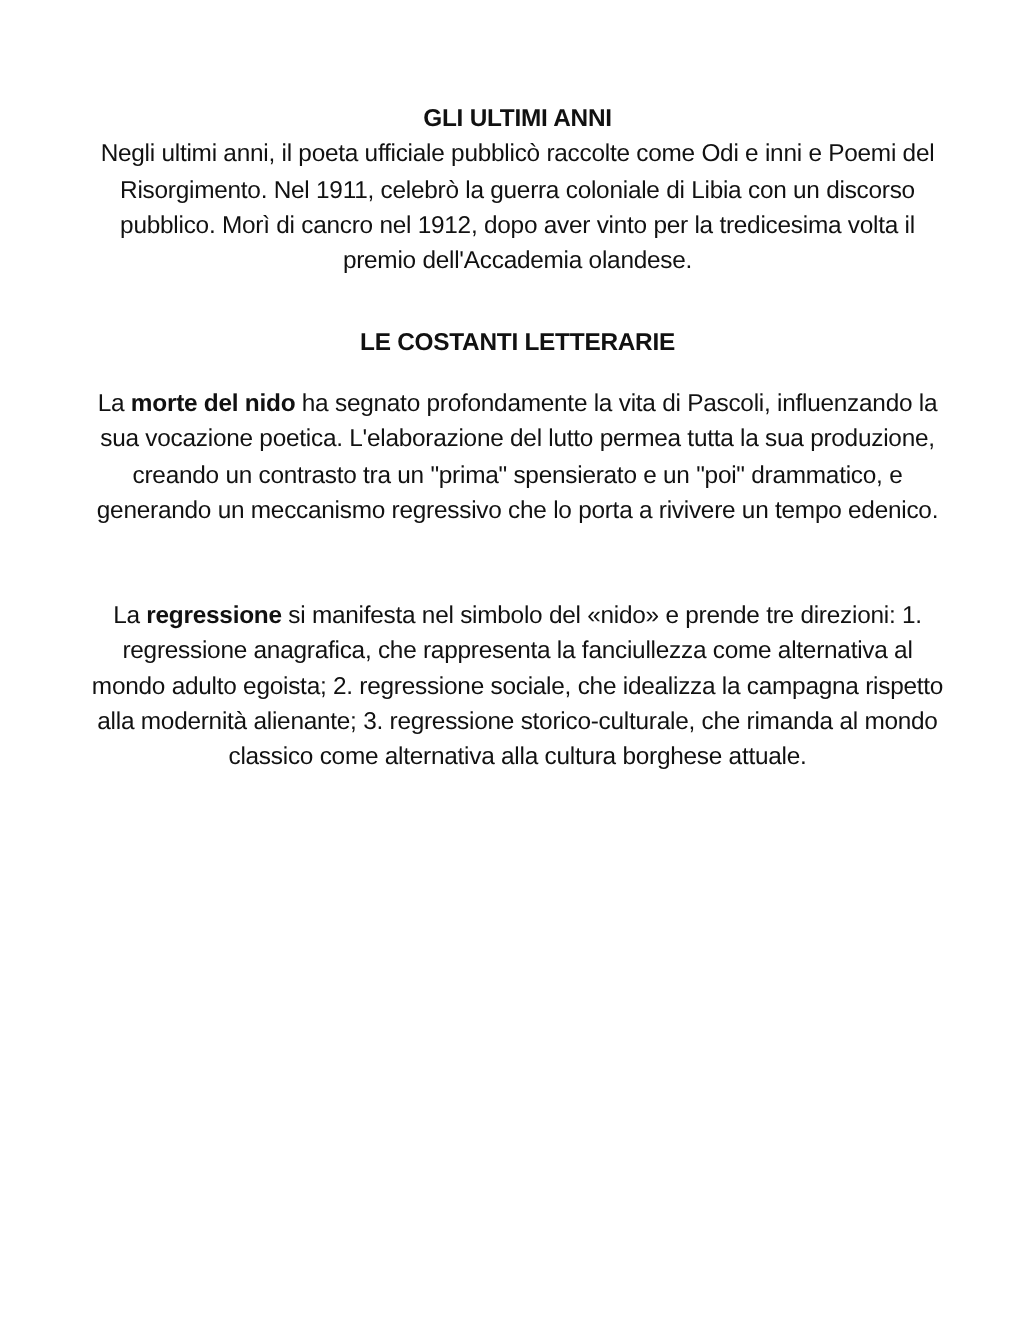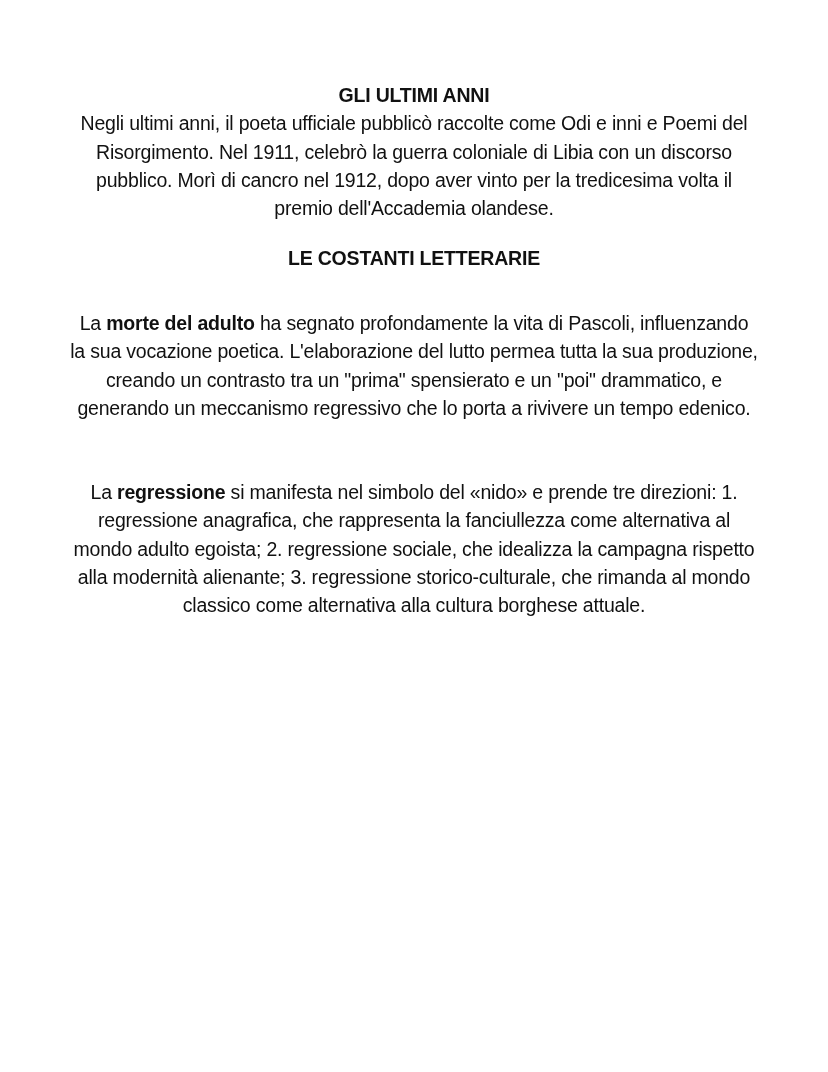--- a/index.html
+++ b/index.html
@@ -16,34 +16,34 @@
   .block {
     position: absolute;
     left: 70px; width: 688px;
     text-align: center;
     font-size: 19.5px;
     line-height: 28.3px;
     letter-spacing: -0.2px;
   }
   .heading { font-weight: bold; }
   .section1 { top: 81px; }
-  .section2-title { top: 244px; }
+  .section2-title { top: 260px; }
   .para1 { top: 309px; }
   .para2 { top: 478px; }
   b { font-weight: bold; }
 </style>
 </head>
 <body>
 
 <div class="page">
 
   <div class="block section1">
     <div class="heading">GLI ULTIMI ANNI</div>
     <div>Negli ultimi anni, il poeta ufficiale pubblicò raccolte come Odi e inni e Poemi del Risorgimento. Nel 1911, celebrò la guerra coloniale di Libia con un discorso pubblico. Morì di cancro nel 1912, dopo aver vinto per la tredicesima volta il premio dell'Accademia olandese.</div>
   </div>
 
   <div class="block section2-title heading">LE COSTANTI LETTERARIE</div>
 
-  <div class="block para1"><span>La </span><b>morte del adulto</b><span> ha segnato profondamente la vita di Pascoli, influenzando la sua vocazione poetica. L'elaborazione del lutto permea tutta la sua produzione, creando un contrasto tra un "prima" spensierato e un "poi" drammatico, e generando un meccanismo regressivo che lo porta a rivivere un tempo edenico.</span></div>
+  <div class="block para1"><span>La </span><b>morte del nido</b><span> ha segnato profondamente la vita di Pascoli, influenzando la sua vocazione poetica. L'elaborazione del lutto permea tutta la sua produzione, creando un contrasto tra un "prima" spensierato e un "poi" drammatico, e generando un meccanismo regressivo che lo porta a rivivere un tempo edenico.</span></div>
 
   <div class="block para2"><span>La </span><b>regressione</b><span> si manifesta nel simbolo del «nido» e prende tre direzioni: 1. regressione anagrafica, che rappresenta la fanciullezza come alternativa al mondo adulto egoista; 2. regressione sociale, che idealizza la campagna rispetto alla modernità alienante; 3. regressione storico-culturale, che rimanda al mondo classico come alternativa alla cultura borghese attuale.</span></div>
 
 </div>
 
 </body></html>

